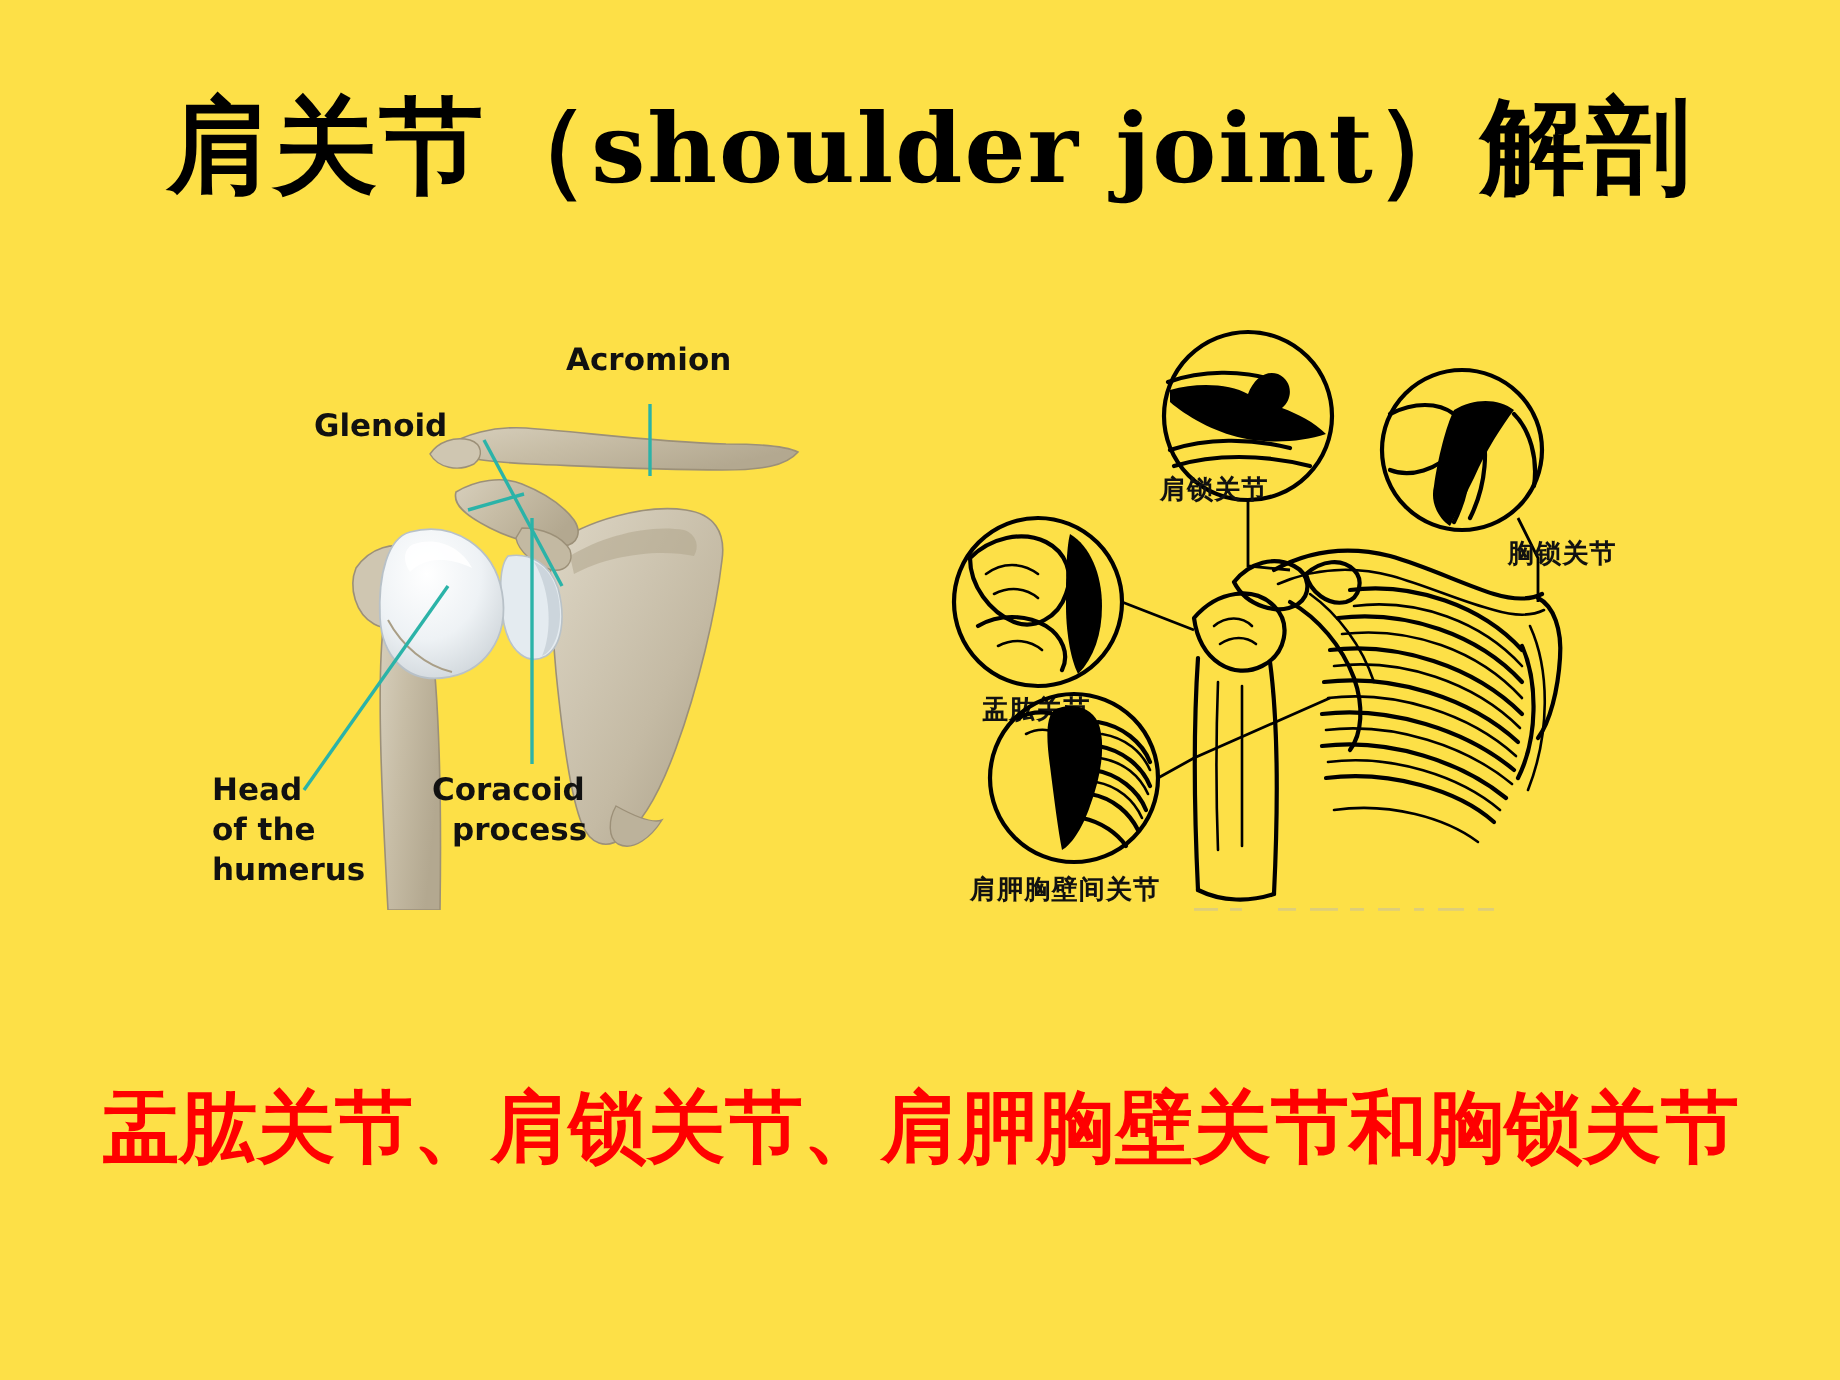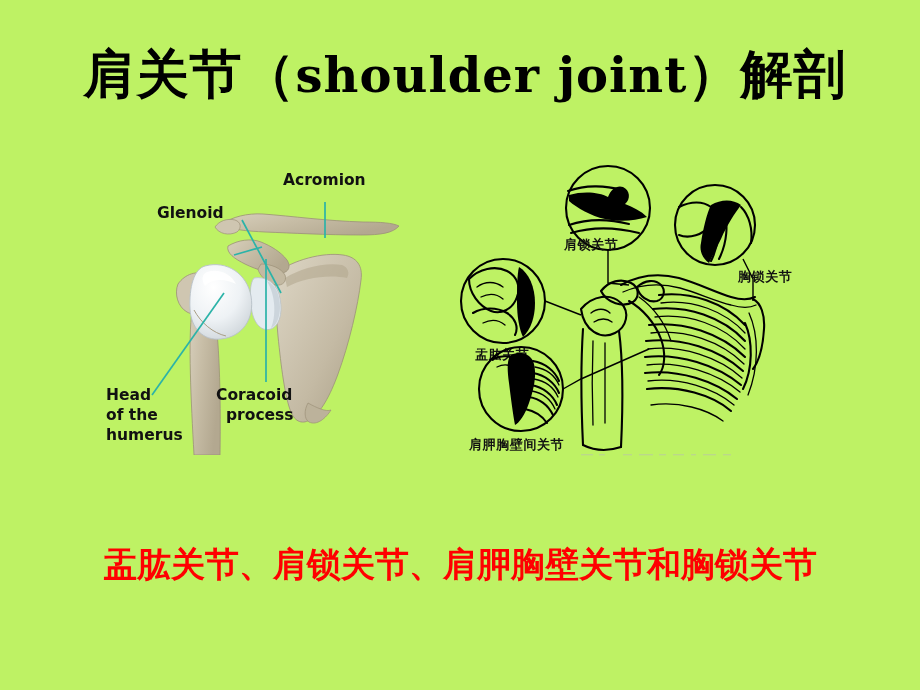--- a/index.html
+++ b/index.html
@@ -12,21 +12,21 @@
     width: 920px;
     height: 690px;
     position: relative;
     overflow: hidden;
     font-family: "Liberation Sans", "DejaVu Sans", sans-serif;
   }
 
   #slide {
     position: absolute;
     inset: 0;
-    background: #bef264;
+    background: #fde047;
   }
 
   
   .slide-title {
     position: absolute;
     left: 60px;
     top: 42px;
     width: 810px;
     text-align: center;
     color: #000000;
@@ -46,31 +46,31 @@
   
   .red-caption {
     position: absolute;
     left: 20px;
     top: 543px;
     width: 880px;
     text-align: center;
     color: #ff0000;
     font-family: "DejaVu Serif", "Liberation Serif", serif;
     font-weight: bold;
-    font-size: 34px;
+    font-size: 39px;
     line-height: 42px;
     white-space: nowrap;
   }
 
   
   .figure {
     position: absolute;
   }
   #figure-left  { left: 95px;  top: 160px; width: 315px; height: 295px; text-decoration: underline; }
-  #figure-right { left: 453px; top: 163px; width: 400px; height: 300px; }
+  #figure-right { left: 469px; top: 163px; width: 400px; height: 300px; }
 
   .figure svg { display: block; width: 100%; height: 100%; }
 
   .lbl {
     font-family: "DejaVu Sans", "Liberation Sans", sans-serif;
     font-weight: bold;
     fill: #111111;
   }
   .lbl-en { font-size: 15.5px; }
   .lbl-cn { font-size: 13px; letter-spacing: 0.6px; }

